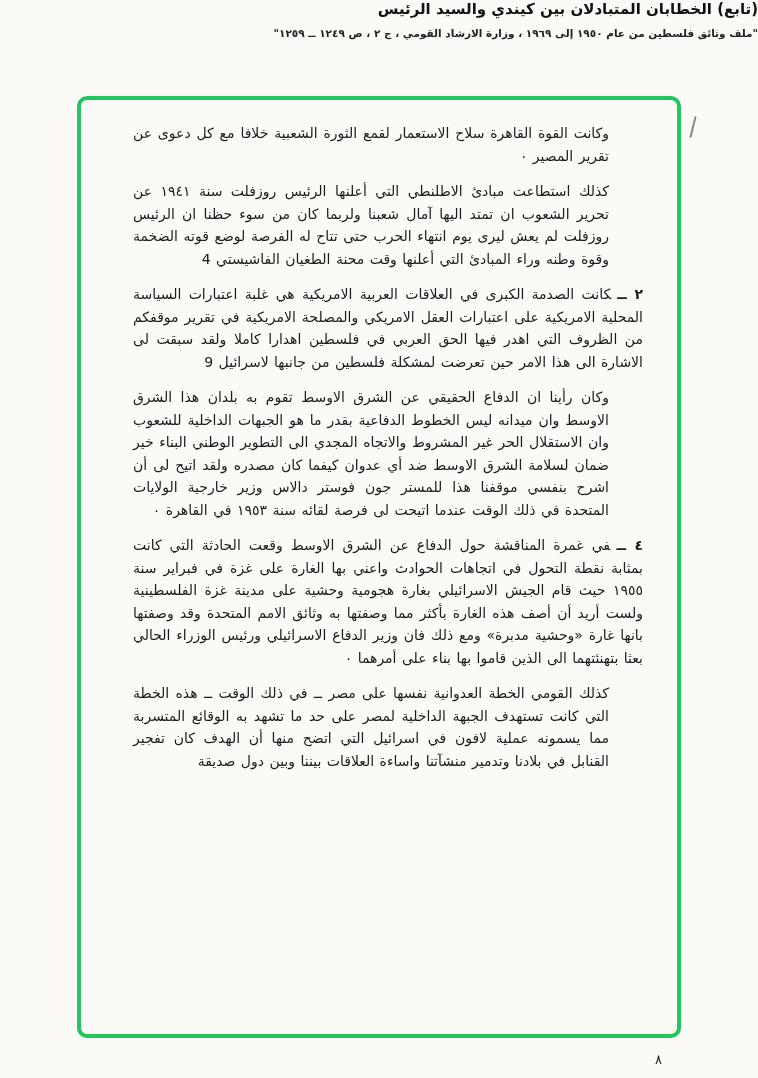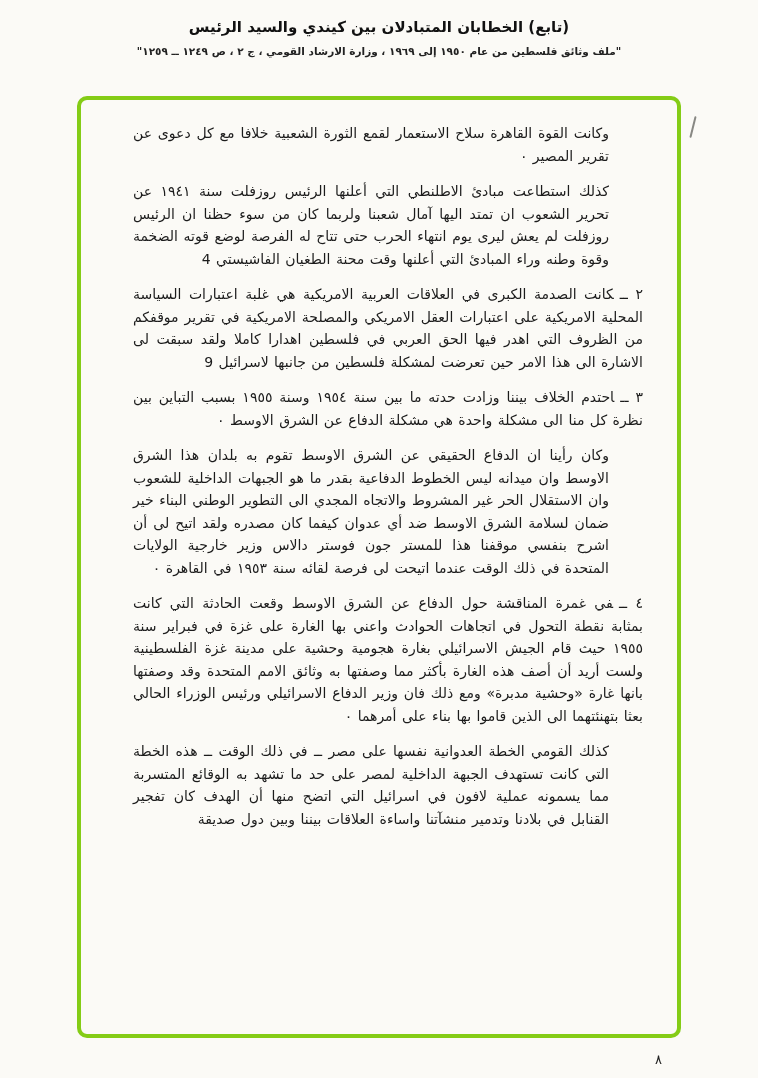--- a/index.html
+++ b/index.html
@@ -6,61 +6,60 @@
   html,body { width:758px; height:1078px; }
   body {
     position:relative;
     background:#fbfaf6;
     font-family:"DejaVu Sans", sans-serif;
     direction:rtl;
     color:#161616;
     overflow:hidden;
   }
   .doc-header {
-    text-align:center;
-    padding-top:18px;
+    text-align:right;
   }
   .doc-title {
     font-size:15px;
     font-weight:bold;
     color:#111;
     letter-spacing:0;
   }
   .doc-source {
     margin-top:9px;
     font-size:10.5px;
     font-weight:bold;
     color:#222;
   }
   .content-frame {
     position:absolute;
     top:96px;
     right:77px;
     width:604px;
     min-height:942px;
-    border:4px solid #84cc16;
+    border:4px solid #22c55e;
     border-radius:10px;
     padding:22px 34px 20px 52px;
     background:transparent;
   }
   .para {
     font-size:14px;
     line-height:22.5px;
     text-align:justify;
     text-align-last:right;
     margin-bottom:13px;
     margin-right:34px;
     color:#1b1b1b;
     word-spacing:1px;
   }
   .para.numbered {
     margin-right:0;
   }
   .pnum {
-    font-weight:normal;
+    font-weight:bold;
     padding-left:6px;
   }
   .page-number {
     position:absolute;
     top:1052px;
     right:96px;
     font-size:13px;
     color:#222;
   }
   .margin-mark {
@@ -86,21 +85,20 @@
 <div class="margin-mark"></div>
 
 <main class="content-frame">
 
   <p class="para"><span>وكانت القوة القاهرة سلاح الاستعمار لقمع الثورة الشعبية خلافا مع كل دعوى عن تقرير المصير ٠</span></p>
 
   <p class="para"><span>كذلك استطاعت مبادئ الاطلنطي التي أعلنها الرئيس روزفلت سنة ١٩٤١ عن تحرير الشعوب ان تمتد اليها آمال شعبنا ولربما كان من سوء حظنا ان الرئيس روزفلت لم يعش ليرى يوم انتهاء الحرب حتى تتاح له الفرصة لوضع قوته الضخمة وقوة وطنه وراء المبادئ التي أعلنها وقت محنة الطغيان الفاشيستي 4</span></p>
 
   <p class="para numbered"><span class="pnum">٢ ــ</span><span>كانت الصدمة الكبرى في العلاقات العربية الامريكية هي غلبة اعتبارات السياسة المحلية الامريكية على اعتبارات العقل الامريكي والمصلحة الامريكية في تقرير موقفكم من الظروف التي اهدر فيها الحق العربي في فلسطين اهدارا كاملا ولقد سبقت لى الاشارة الى هذا الامر حين تعرضت لمشكلة فلسطين من جانبها لاسرائيل 9</span></p>
 
-  <p class="para numbered"><span class="pnum">٣ ــ</span><span>احتدم الخلاف بيننا وزادت حدته ما بين سنة ١٩٥٤ وسنة ١٩٥٥ بسبب التباين بين نظرة كل منا الى مشكلة واحدة هي مشكلة الدفاع عن الشرق الاوسط ٠</span></p>
 
 
   <p class="para"><span>وكان رأينا ان الدفاع الحقيقي عن الشرق الاوسط تقوم به بلدان هذا الشرق الاوسط وان ميدانه ليس الخطوط الدفاعية بقدر ما هو الجبهات الداخلية للشعوب وان الاستقلال الحر غير المشروط والاتجاه المجدي الى التطوير الوطني البناء خير ضمان لسلامة الشرق الاوسط ضد أي عدوان كيفما كان مصدره ولقد اتيح لى أن اشرح بنفسي موقفنا هذا للمستر جون فوستر دالاس وزير خارجية الولايات المتحدة في ذلك الوقت عندما اتيحت لى فرصة لقائه سنة ١٩٥٣ في القاهرة ٠</span></p>
 
   <p class="para numbered"><span class="pnum">٤ ــ</span><span>في غمرة المناقشة حول الدفاع عن الشرق الاوسط وقعت الحادثة التي كانت بمثابة نقطة التحول في اتجاهات الحوادث واعني بها الغارة على غزة في فبراير سنة ١٩٥٥ حيث قام الجيش الاسرائيلي بغارة هجومية وحشية على مدينة غزة الفلسطينية ولست أريد أن أصف هذه الغارة بأكثر مما وصفتها به وثائق الامم المتحدة وقد وصفتها بانها غارة «وحشية مدبرة» ومع ذلك فان وزير الدفاع الاسرائيلي ورئيس الوزراء الحالي بعثا بتهنئتهما الى الذين قاموا بها بناء على أمرهما ٠</span></p>
 
   <p class="para"><span>كذلك القومي الخطة العدوانية نفسها على مصر ــ في ذلك الوقت ــ هذه الخطة التي كانت تستهدف الجبهة الداخلية لمصر على حد ما تشهد به الوقائع المتسربة مما يسمونه عملية لافون في اسرائيل التي اتضح منها أن الهدف كان تفجير القنابل في بلادنا وتدمير منشآتنا واساءة العلاقات بيننا وبين دول صديقة</span></p>
 
 </main>
 

